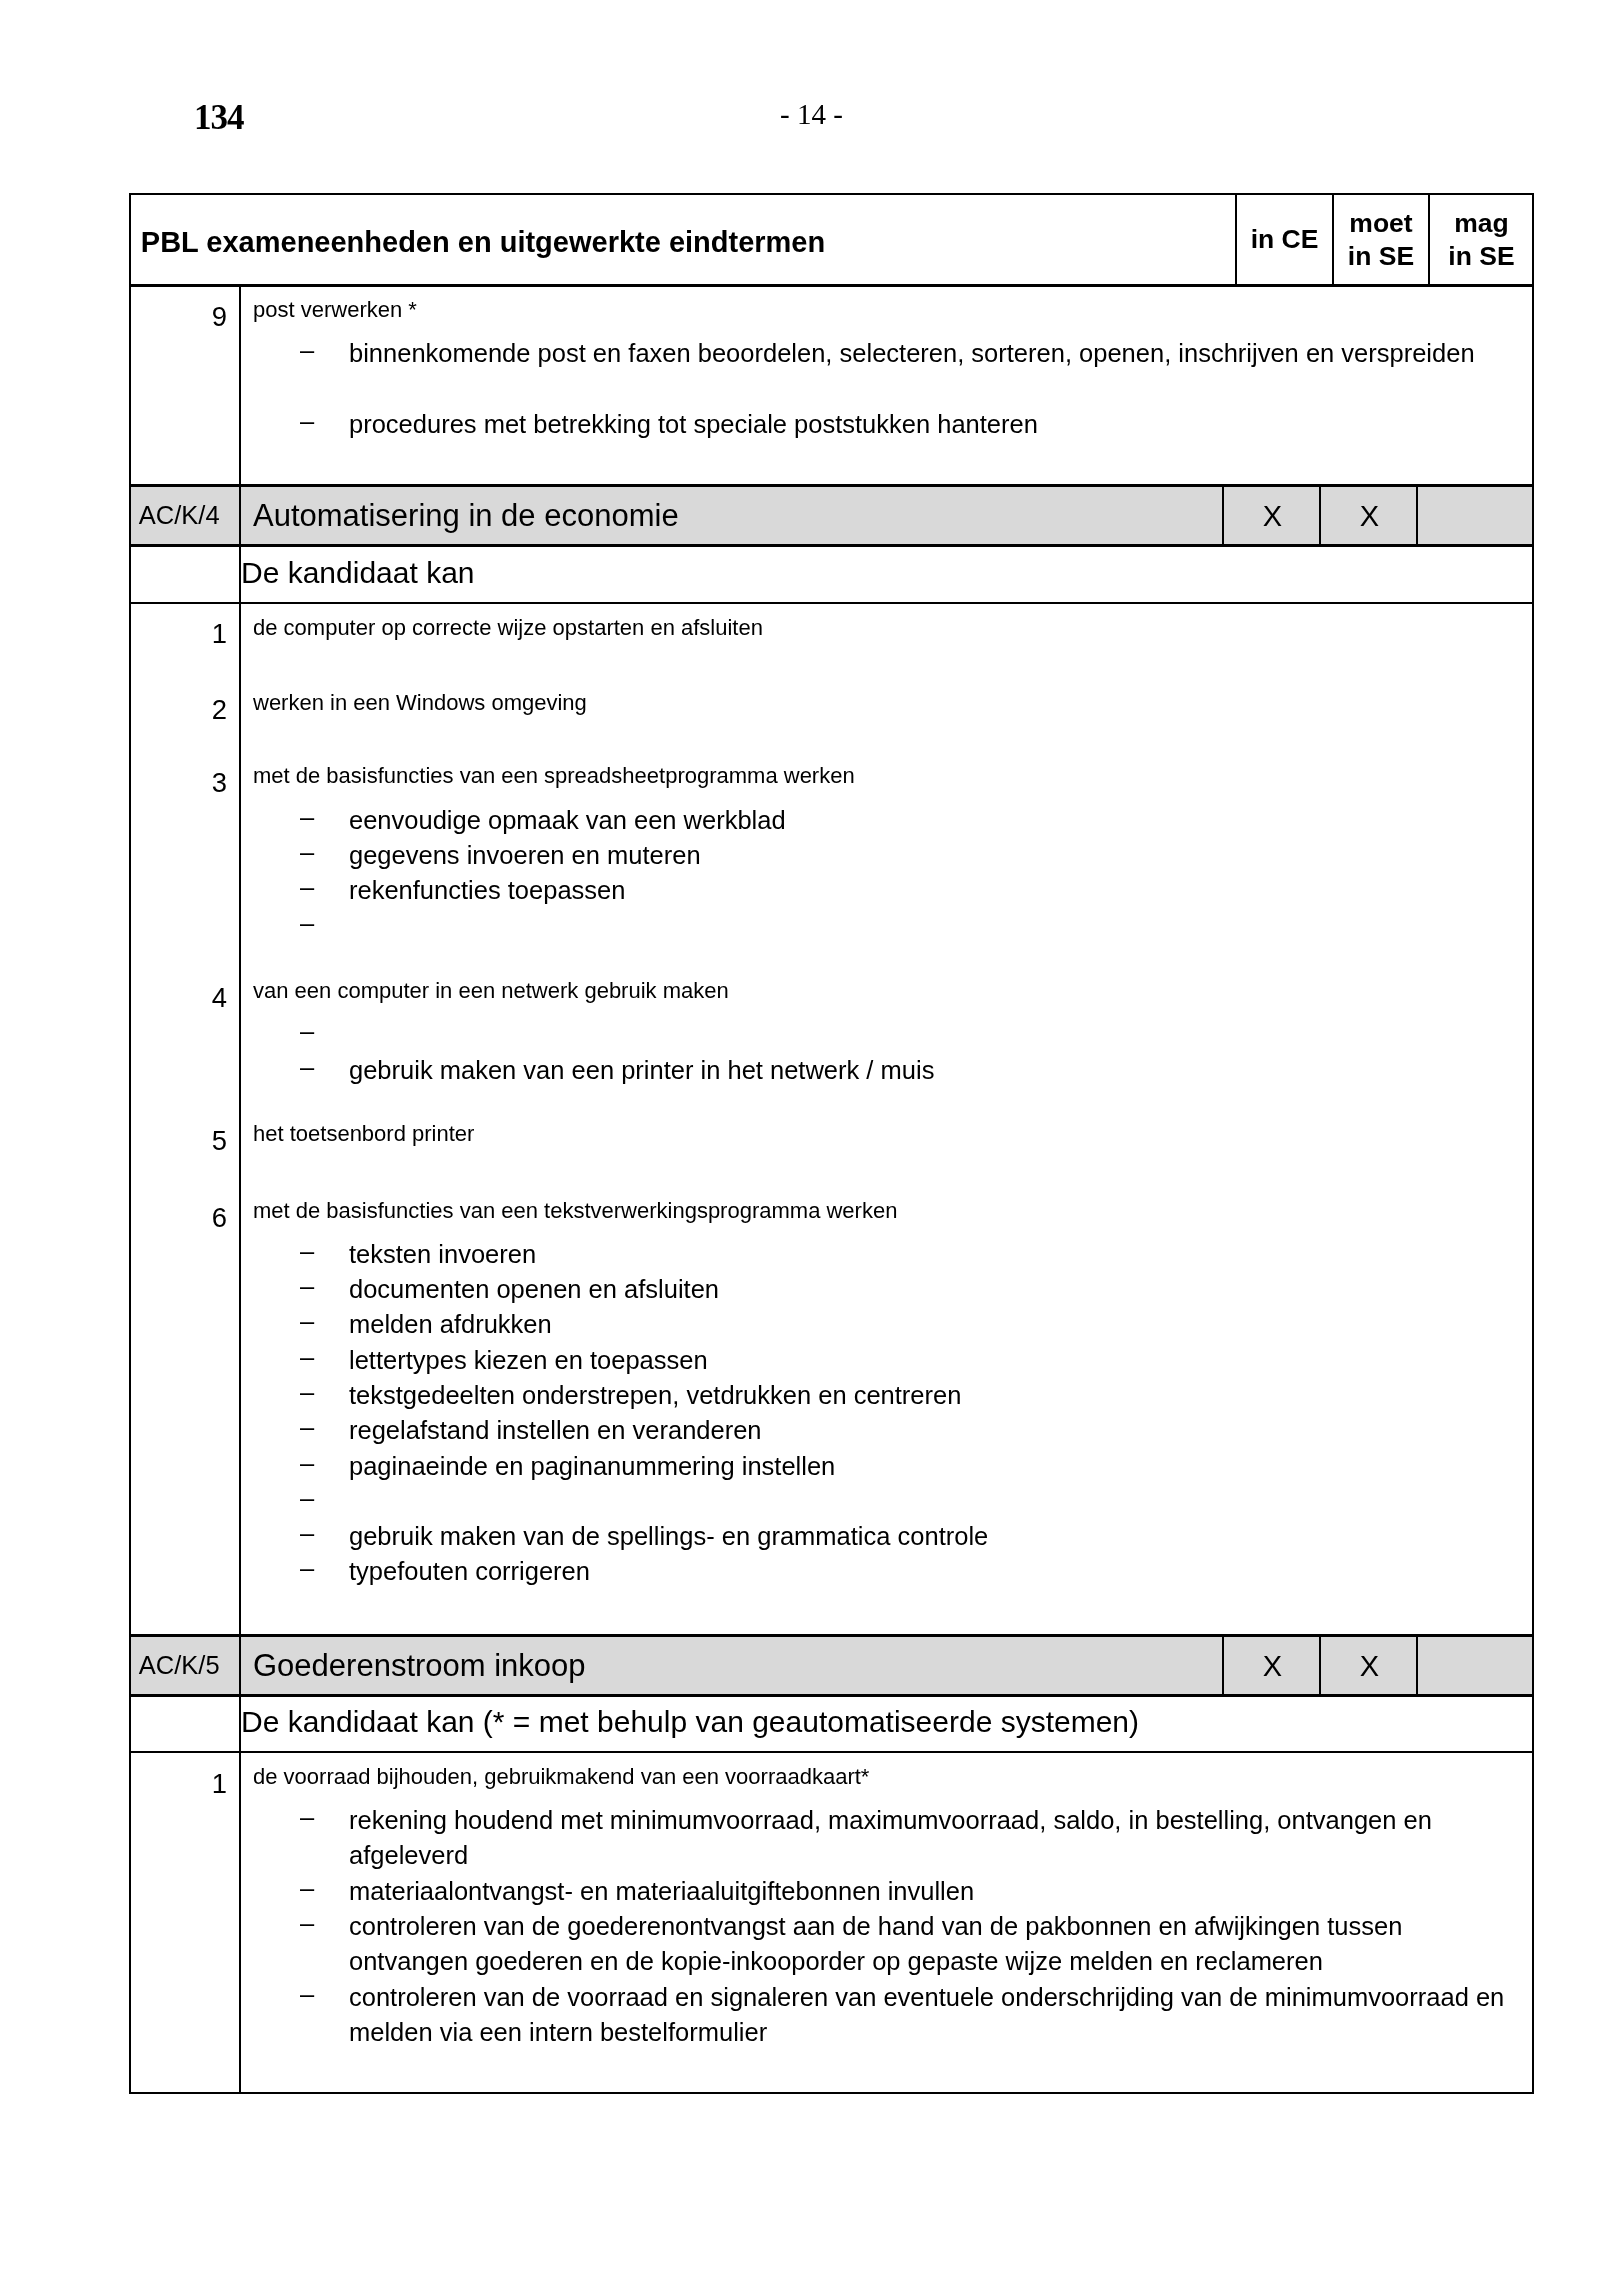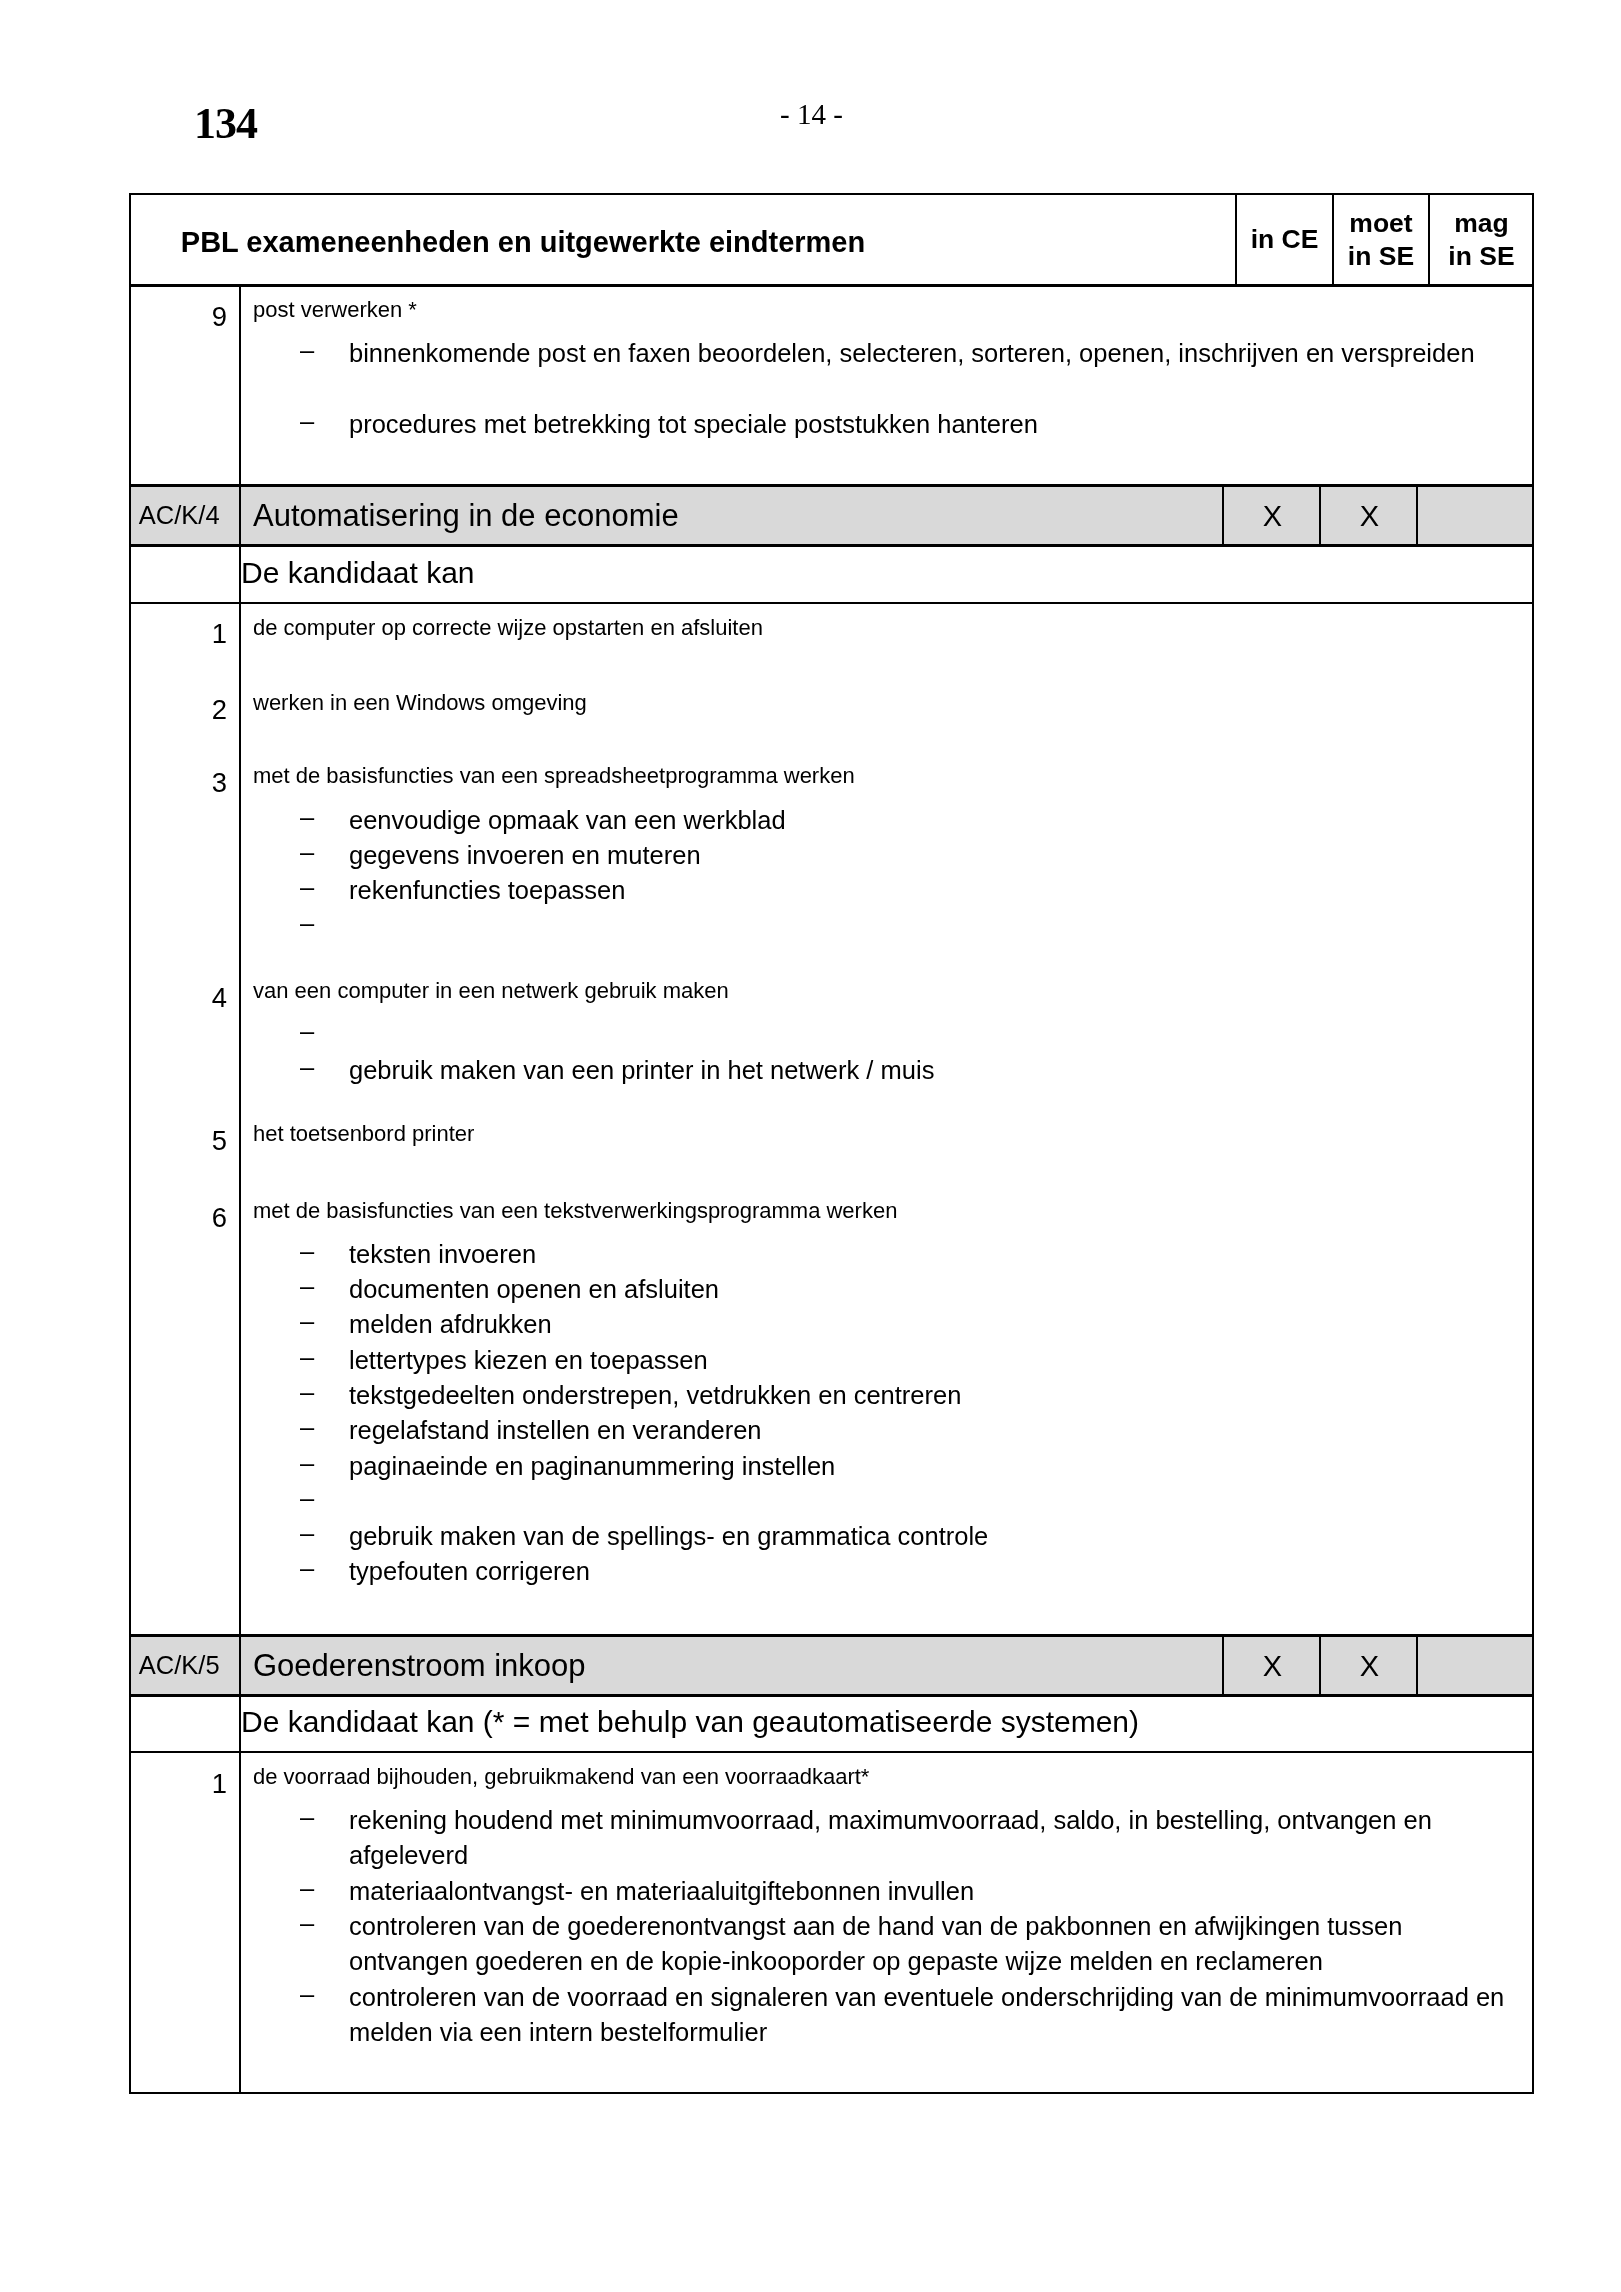--- a/index.html
+++ b/index.html
@@ -1,27 +1,27 @@
 <!DOCTYPE html>
 <html><head>
 <meta charset="utf-8">
 <style>
   html, body { margin: 0; padding: 0; background: #ffffff; }
   body { width: 1621px; height: 2293px; position: relative; overflow: hidden;
          font-family: "Liberation Sans", sans-serif; color: #000; }
   .page-num { position: absolute; left: 194px; top: 98px; font-family: "Liberation Serif", serif;
-              font-weight: bold; font-size: 44px; letter-spacing: -1px; }
+              font-weight: bold; font-size: 35px; letter-spacing: -1px; }
   .page-sub { position: absolute; left: 780px; top: 98px; font-family: "Liberation Serif", serif;
               font-size: 29px; }
   .tbl { position: absolute; left: 129px; top: 193px; width: 1405px; height: 1901px;
          border: 2.9px solid #000; box-sizing: border-box; }
   .hline { position: absolute; left: 0; right: 0; height: 2.9px; background: #000; }
   .hline.thin { height: 2px; }
   .vline { position: absolute; width: 2px; background: #000; }
-  .hdr-title { position: absolute; left: 9.8px; top: 31px; font-weight: bold; font-size: 29px; margin-left: 40px; }
+  .hdr-title { position: absolute; left: 9.8px; top: 31px; font-weight: bold; font-size: 29px; }
   .hdr-col { position: absolute; top: 0; height: 89px; font-weight: bold; font-size: 26.5px;
              display: flex; align-items: center; justify-content: center; text-align: center; line-height: 33px; }
   .band { position: absolute; left: 0; right: 0; height: 59px; background: #d9d9d9; }
   .band .code { position: absolute; left: 7.8px; top: 13.7px; font-size: 25.5px; }
   .band .title { position: absolute; left: 122px; top: 10.8px; font-size: 31px; }
   .band .mark { position: absolute; top: 0; height: 59px; width: 97px; display: flex;
                 align-items: center; justify-content: center; font-size: 29px; }
   .intro { position: absolute; left: 110px; font-size: 30px; }
   .num { position: absolute; width: 96px; text-align: right; left: 0; font-size: 27.4px; }
   .item { position: absolute; left: 122px; font-size: 22px; }

